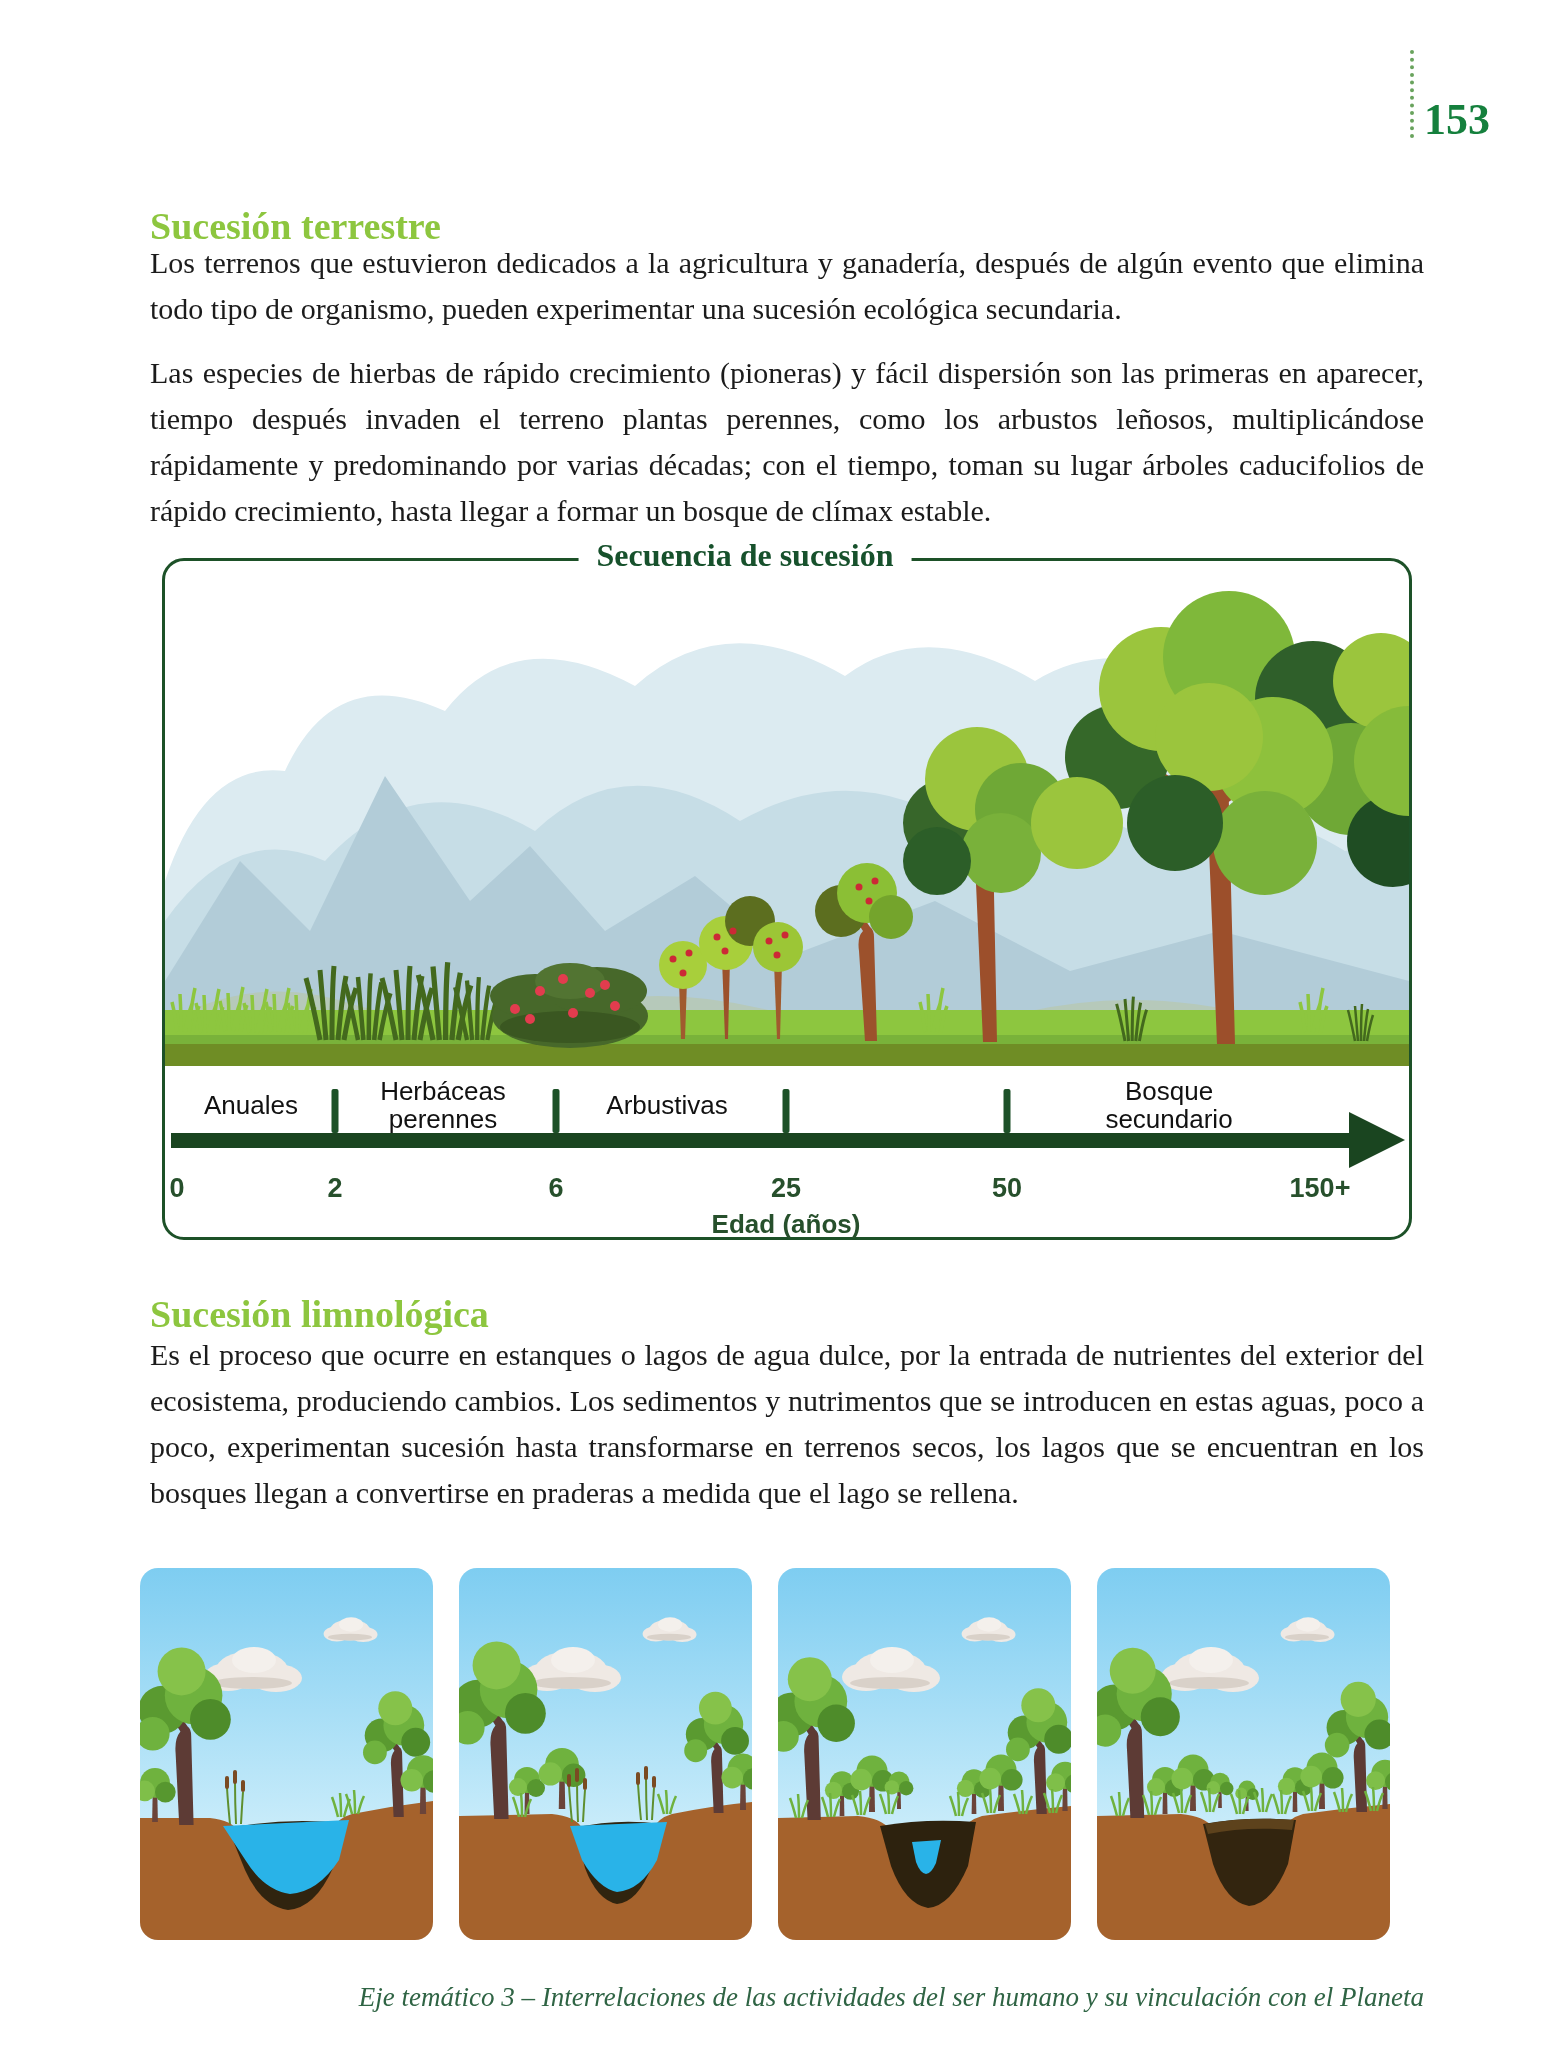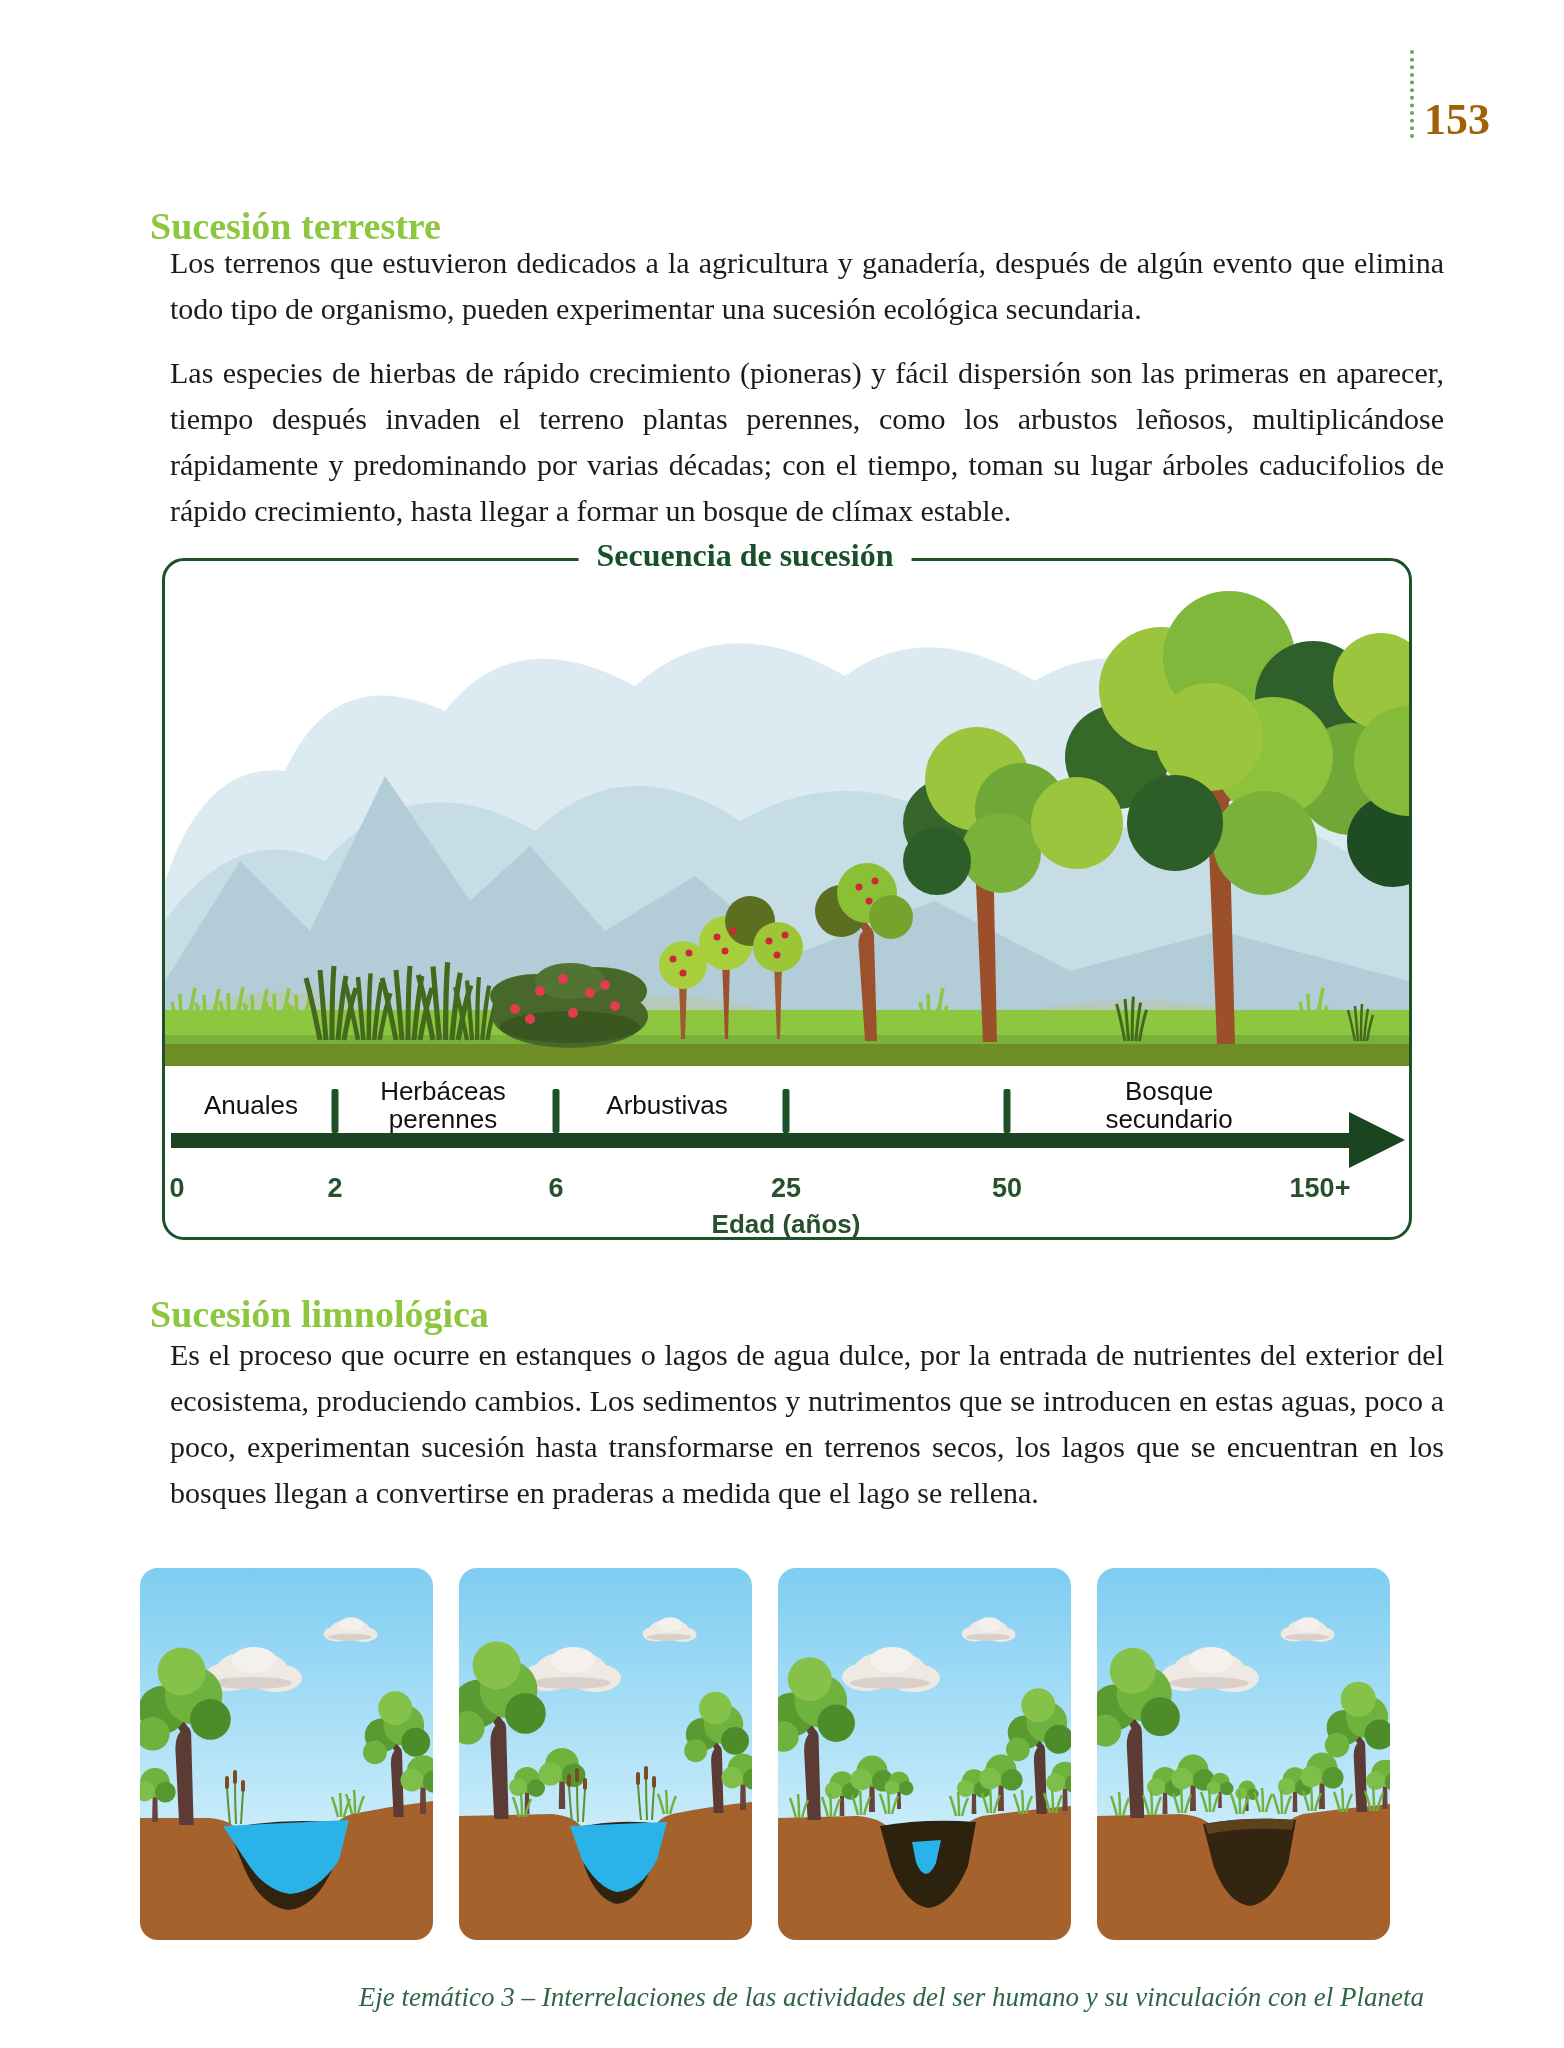--- a/index.html
+++ b/index.html
@@ -4,27 +4,27 @@
 <style>
   html,body{margin:0;padding:0;}
   body{
     width:1564px;height:2048px;position:relative;background:#ffffff;
     font-family:"Liberation Serif", serif;color:#151515;overflow:hidden;
   }
   
   .pn-line{position:absolute;left:1410px;top:50px;height:88px;width:0;
            border-left:4px dotted #69a35d;}
   .pn{position:absolute;left:1424px;top:94px;font-weight:bold;font-size:44px;
-      color:#a16207;font-family:"Liberation Serif",serif;}
+      color:#15803d;font-family:"Liberation Serif",serif;}
   
   .content{position:absolute;left:150px;top:0;width:1274px;}
   .h-green{position:absolute;left:0;font-weight:bold;font-size:38px;color:#8dc63f;
            font-family:"Liberation Serif",serif;margin-top:24px;}
   .para{position:absolute;left:0;width:1274px;font-size:30px;line-height:46px;
-        text-align:justify;color:#1b1b1b;margin-left:20px;}
+        text-align:justify;color:#1b1b1b;}
   
   .figbox{position:absolute;left:12px;top:558px;width:1250px;height:682px;
           border:3px solid #1d5128;border-radius:22px;background:#fff;box-sizing:border-box;}
   .figtitle{position:absolute;top:-24px;left:580px;transform:translateX(-50%);
             background:#fff;padding:0 18px;white-space:nowrap;
             font-weight:bold;font-size:32px;color:#17512c;}
   .illus{position:absolute;left:0;top:0;width:1244px;height:505px;display:block;}
   .stage-label{position:absolute;top:516px;height:56px;display:flex;align-items:center;
                justify-content:center;text-align:center;transform:translateX(-50%);
                font-family:"Liberation Sans",sans-serif;font-size:26px;line-height:28px;color:#111;}

